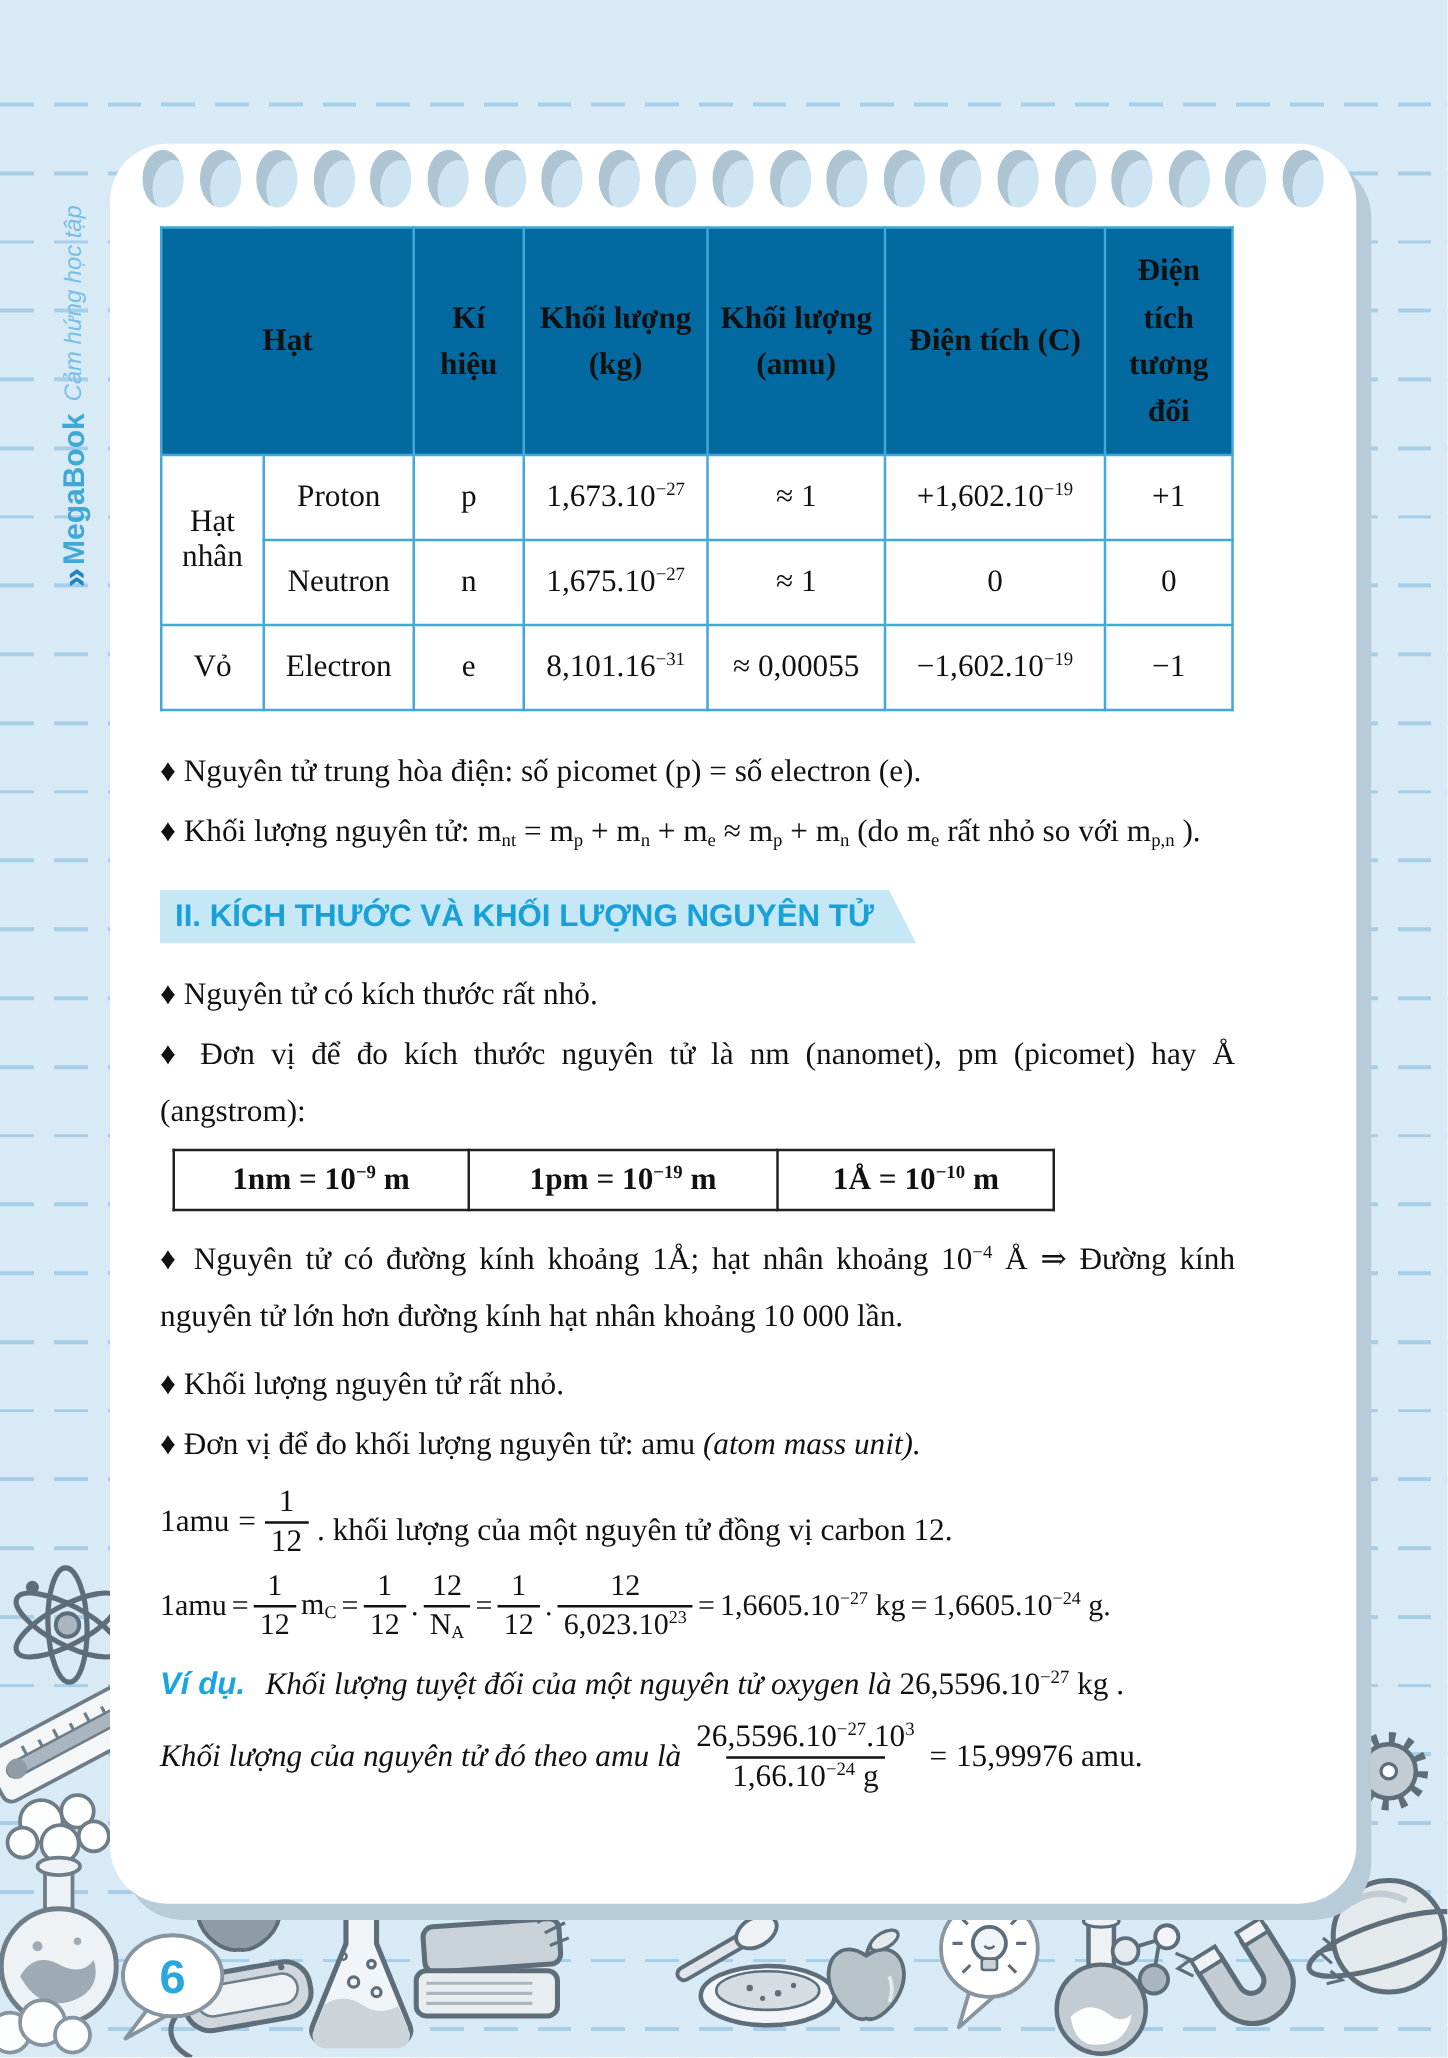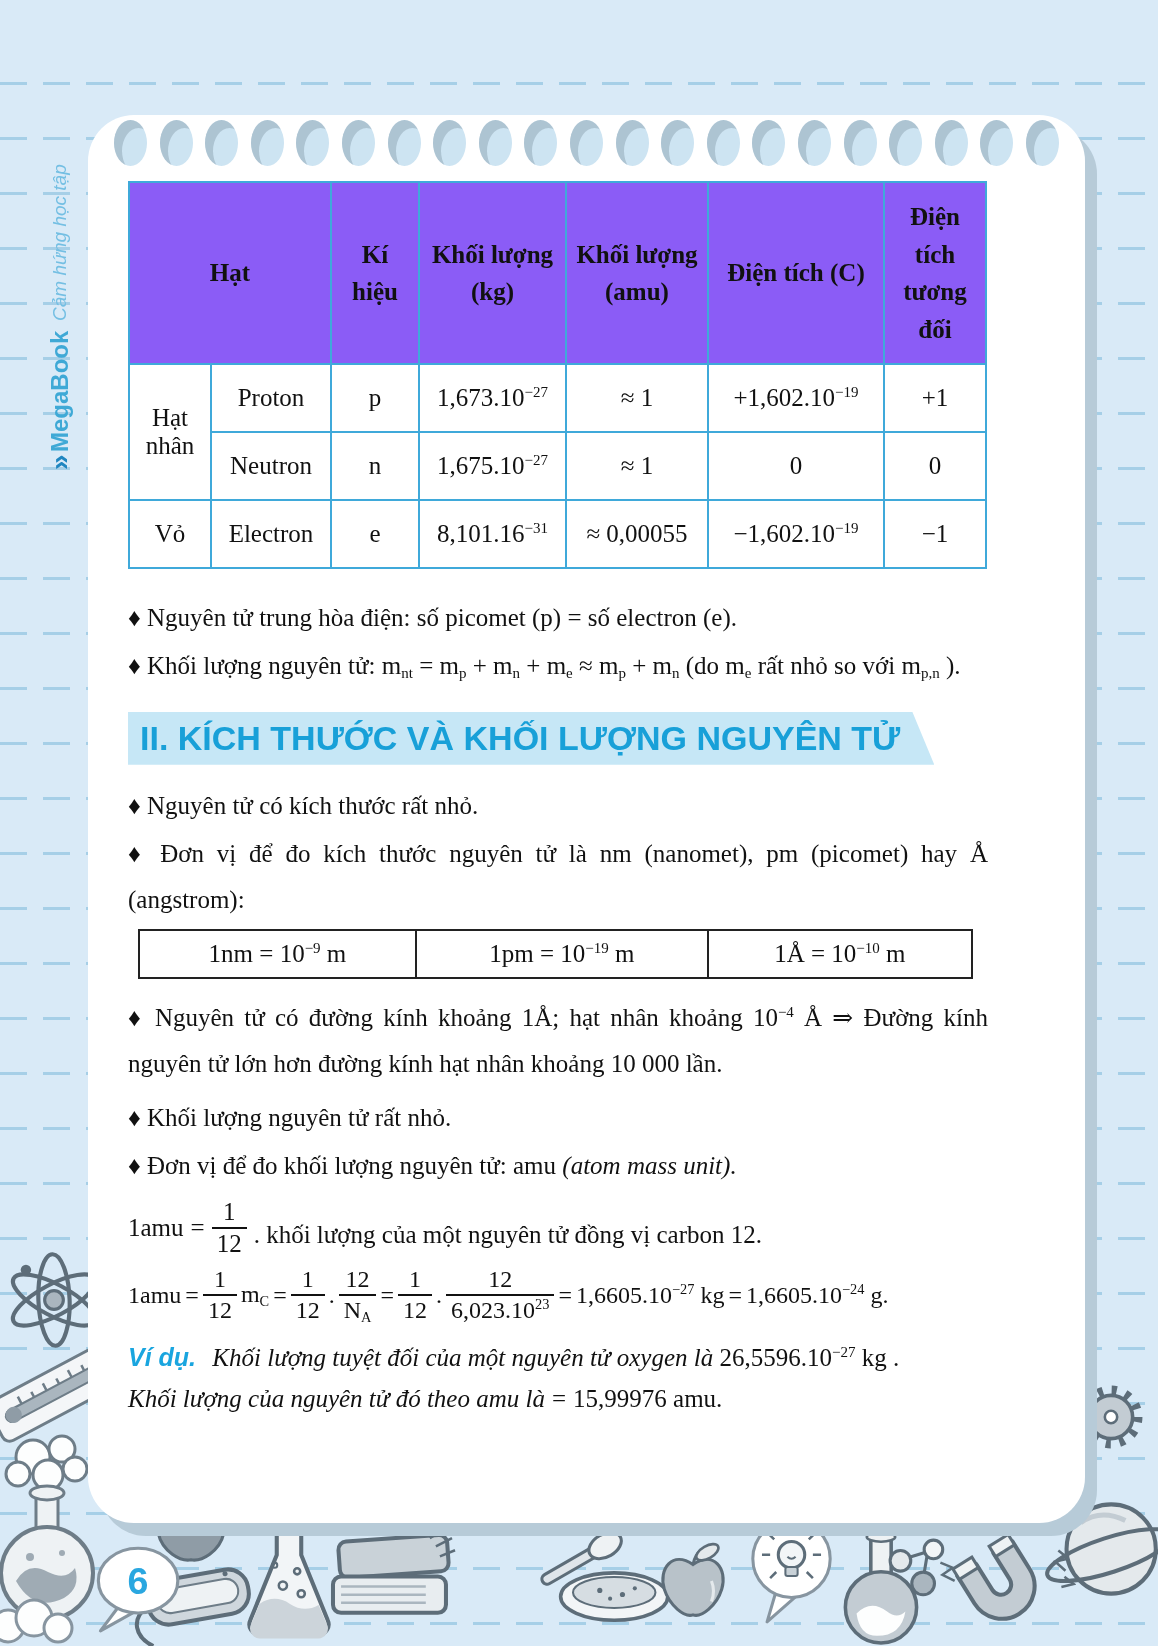--- a/index.html
+++ b/index.html
@@ -38,39 +38,39 @@
 .brand .bname{ color:#3fa9d6; font-weight:bold; font-size:24px; margin-top:6px;}
 .brand .btag{ color:#74bfe3; font-style:italic; font-size:19px; margin-top:10px;}
 
 
 .content{ position:absolute; left:40px; top:66px; width:860px; z-index:3;
   font-size:25px; color:#111; }
 
 table.particles{ border-collapse:collapse; width:857px; table-layout:fixed; }
 .particles th, .particles td{
   border:2.5px solid #3fa9da; text-align:center; vertical-align:middle; }
-.particles th{ background:#8b5cf6; font-weight:bold; padding:15px 5px; line-height:1.5; }
+.particles th{ background:#0369a1; font-weight:bold; padding:15px 5px; line-height:1.5; }
 .particles td{ background:#fff; height:68px; padding:2px 4px; }
 
 sup{ font-size:.6em; vertical-align:.6em; }
 sub{ font-size:.6em; vertical-align:-.25em; }
 
 .para{ line-height:46px; }
 .jpara{ text-align:justify; }
 .jlast{ text-align:justify; text-align-last:justify; }
 
 .section-title{
   display:inline-block; margin-top:16px;
   background:#c6e7f6; color:#18a0d8;
-  font-family:"Liberation Sans",sans-serif; font-weight:bold; font-size:34px;
+  font-family:"Liberation Sans",sans-serif; font-weight:bold; font-size:25px;
   padding:7px 34px 7px 12px;
   clip-path:polygon(0 0, calc(100% - 22px) 0, 100% 100%, 0 100%);
 }
 
-table.units{ border-collapse:collapse; width:835px; margin:6px 0 0 10px; }
+table.units{ border-collapse:collapse; width:706px; margin:6px 0 0 10px;font-weight:bold; }
 .units td{ border:2px solid #222; text-align:center; font-size:25px; height:48px; }
 
 .frac{ display:inline-flex; flex-direction:column; align-items:center;
   vertical-align:middle; line-height:1.2; }
 .frac .den{ border-top:2px solid #111; }
 .frac .num, .frac .den{ padding:0 5px; }
 
 .formula{ display:flex; align-items:center; gap:7px; white-space:nowrap; }
 .tight{ gap:4px; font-size:24px; }
 
@@ -452,20 +452,24 @@
 
       
       <p class="para" style="margin-top:4px;">
         <span class="vidu">Ví dụ.</span>
         <span class="it">Khối lượng tuyệt đối của một nguyên tử oxygen là</span>
         <span><span>26,5596.10</span><sup>−27</sup> <span>kg .</span></span>
       </p>
 
       <div class="formula" style="margin-top:4px;">
         <span class="it" style="white-space:normal;">Khối lượng của nguyên tử đó theo amu là</span>
+        <span class="frac">
+          <span class="num"><span>26,5596.10</span><sup>−27</sup><span>.10</span><sup>3</sup></span>
+          <span class="den"><span>1,66.10</span><sup>−24</sup> <span>g</span></span>
+        </span>
         <span>=</span>
         <span>15,99976 amu.</span>
       </div>
 
     </div>
   </div>
 
 </div>
 
 </body></html>

